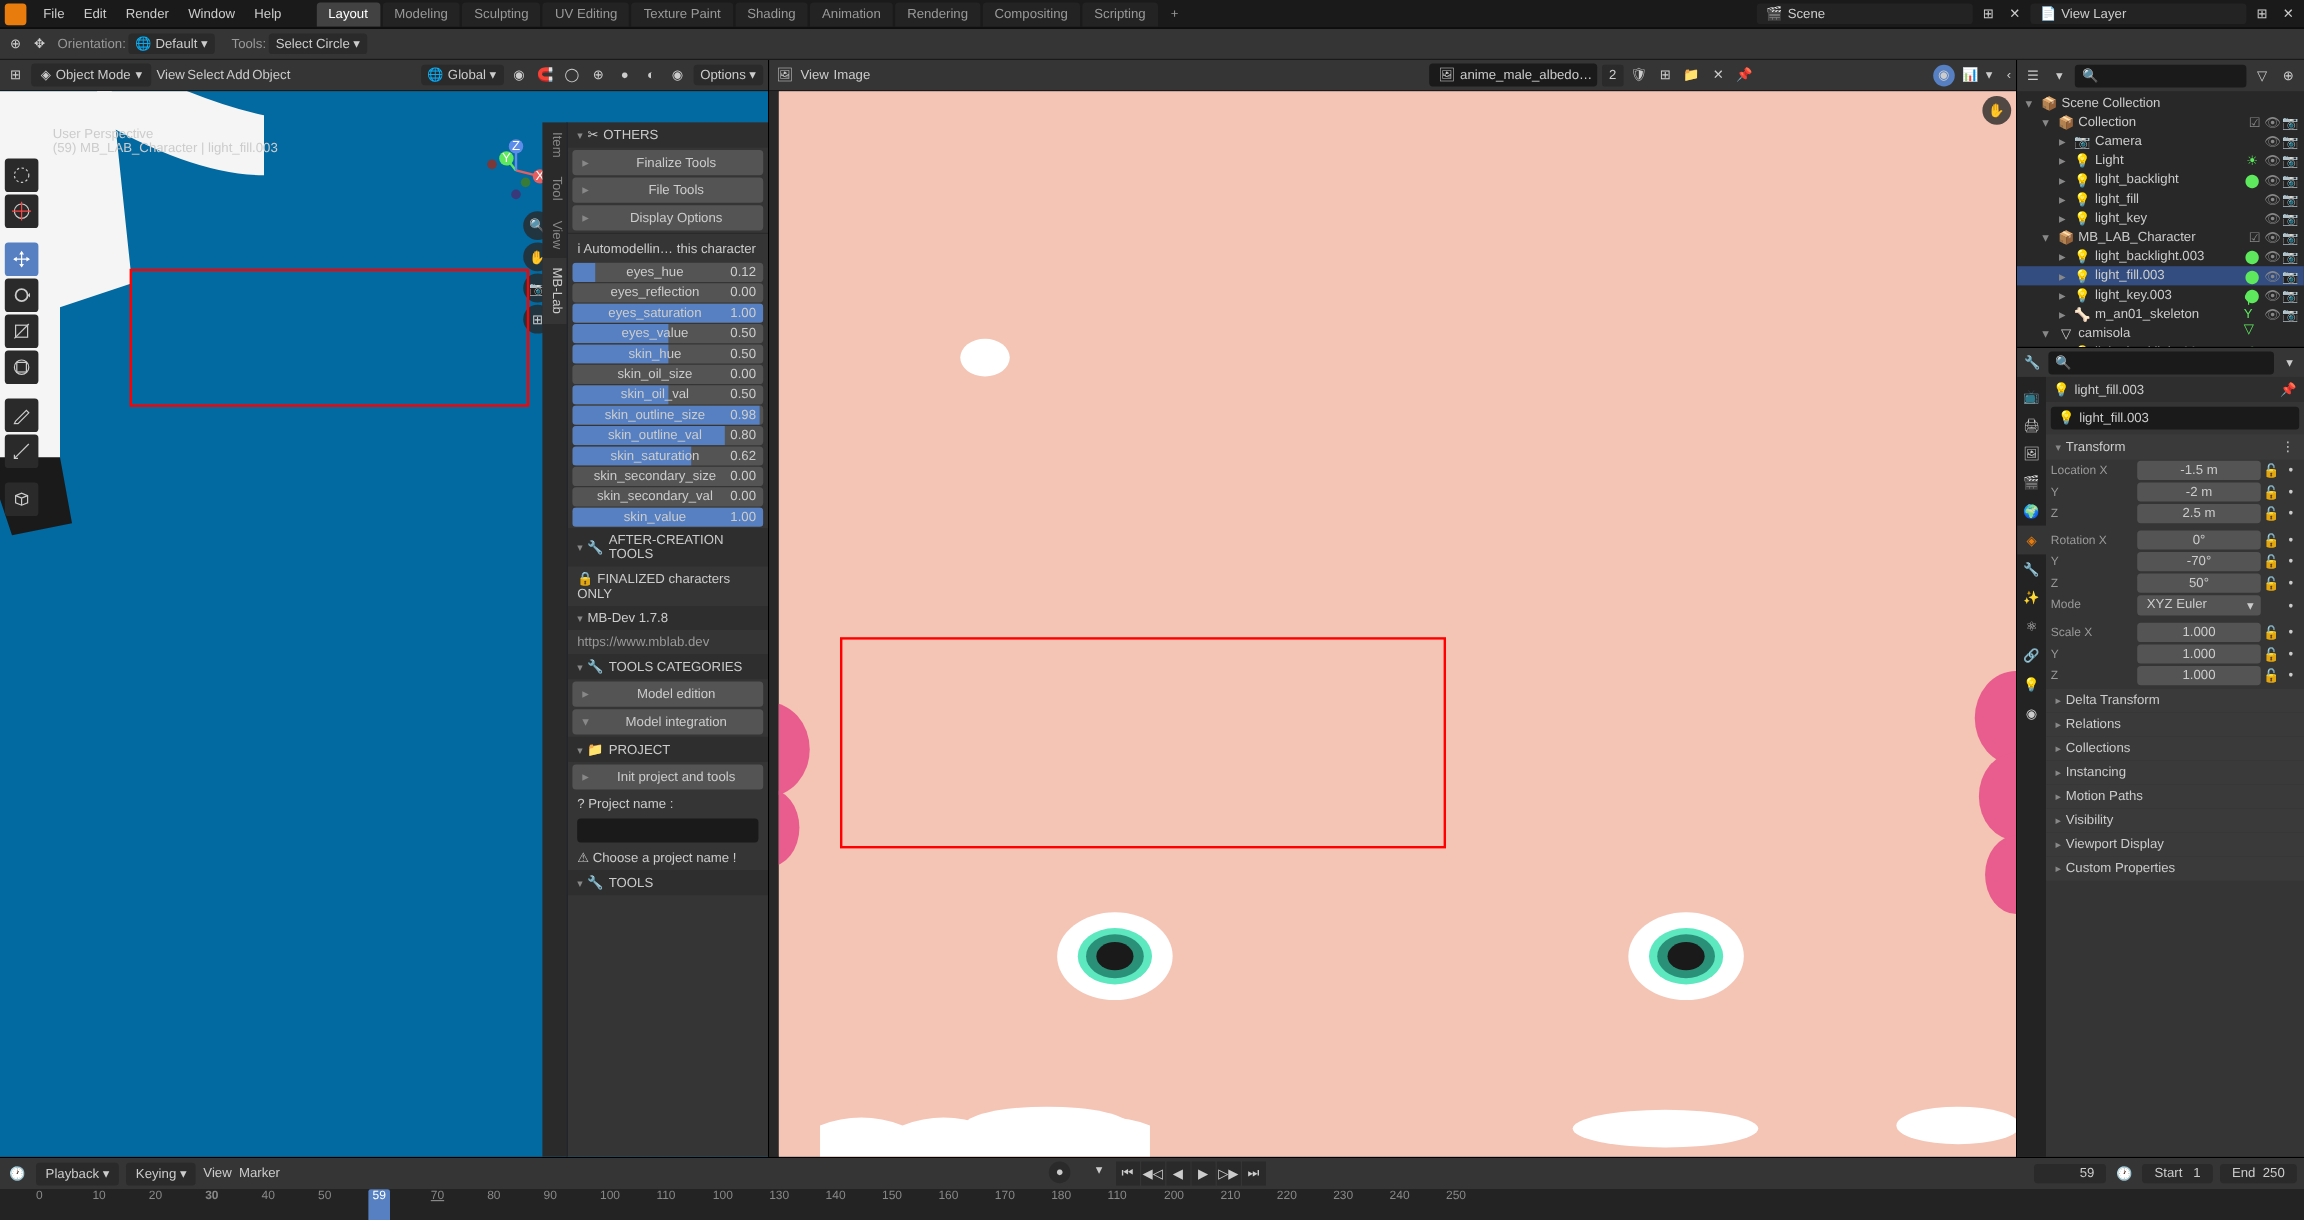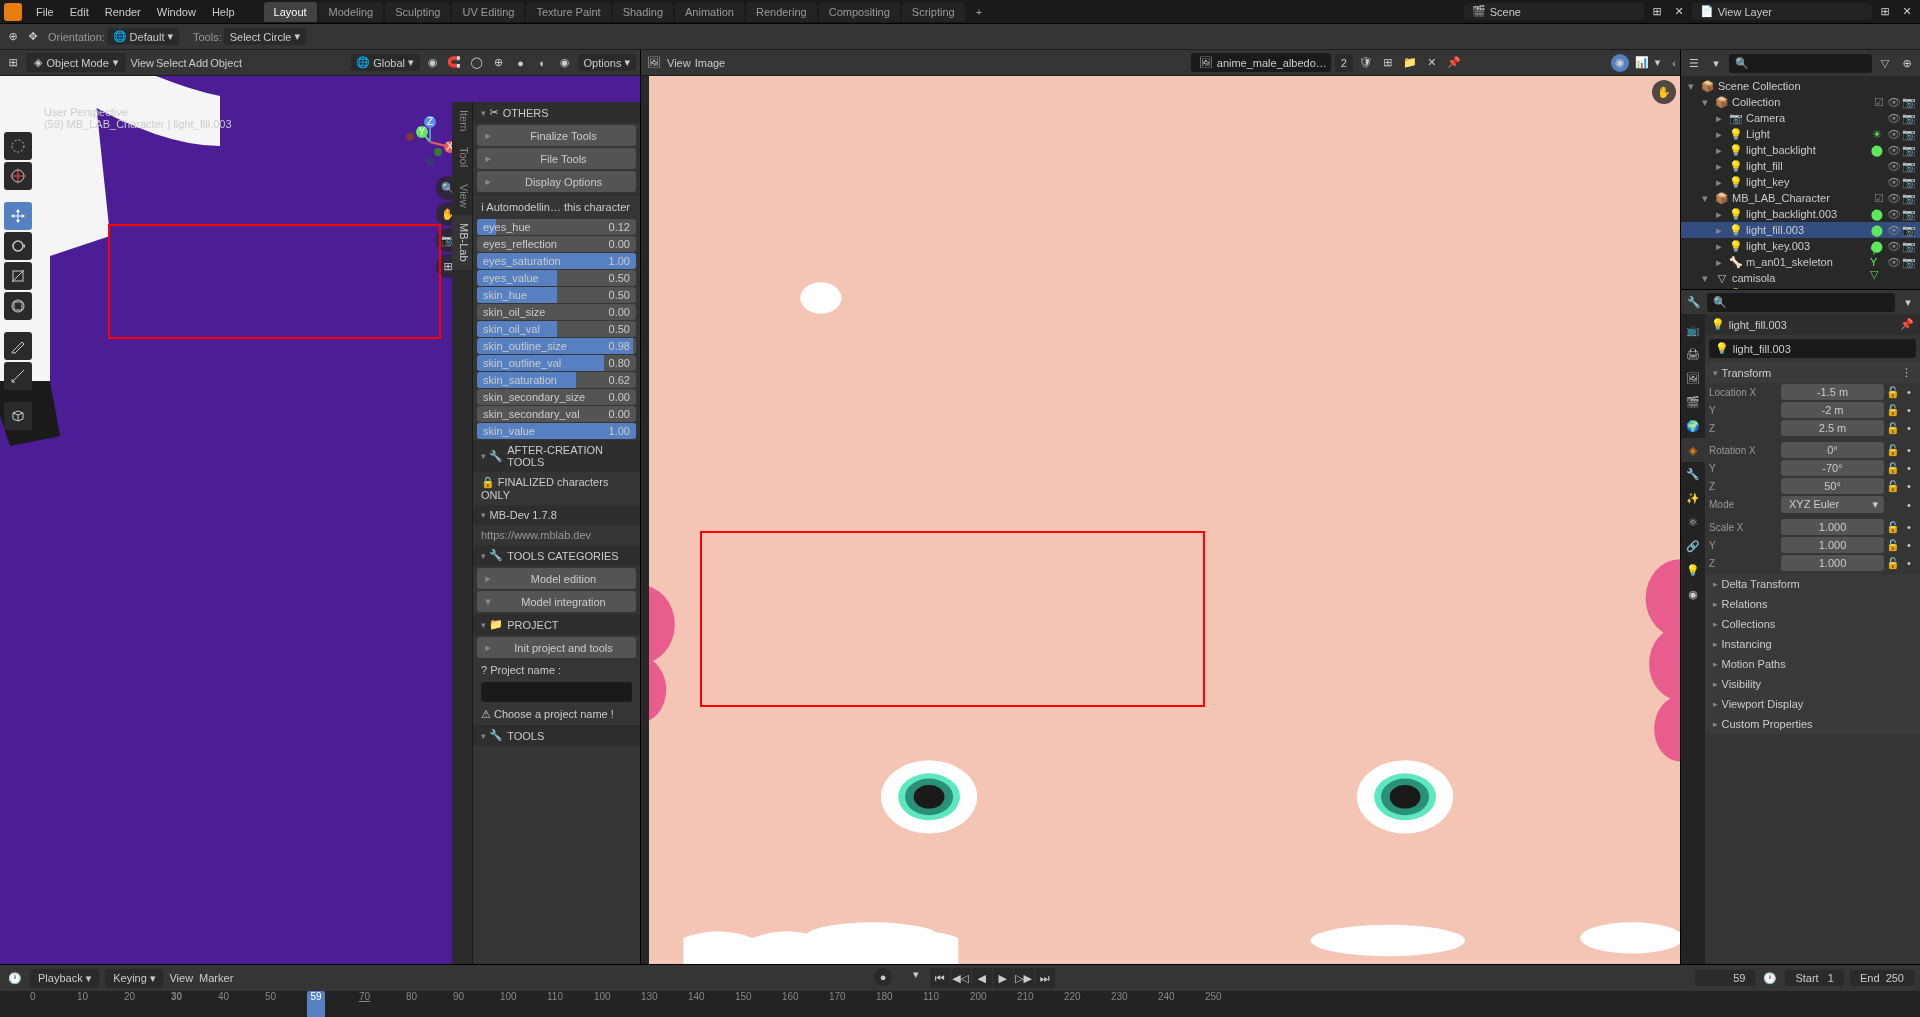--- a/index.html
+++ b/index.html
@@ -13,21 +13,21 @@
 .tab-add { padding: 4px 10px; cursor: pointer; color: #999; }
 .topbar-right { margin-left: auto; display: flex; gap: 4px; align-items: center; }
 .scene-box { background: #232323; padding: 2px 8px; border-radius: 3px; display: flex; align-items: center; gap: 4px; width: 180px; }
 .icon-btn { width: 18px; height: 18px; display: flex; align-items: center; justify-content: center; cursor: pointer; border-radius: 2px; }
 
 .main { display: flex; height: 914px; }
 .viewport-area { width: 640px; display: flex; flex-direction: column; position: relative; }
 .toolbar2 { height: 26px; background: #353535; display: flex; align-items: center; padding: 0 4px; gap: 2px; border-bottom: 1px solid #1a1a1a; }
 .tb-item { padding: 2px 6px; background: #2a2a2a; border-radius: 3px; display: flex; align-items: center; gap: 3px; }
 .tb-icon { width: 18px; height: 18px; display: flex; align-items: center; justify-content: center; cursor: pointer; }
-.viewport { flex: 1; background: #4c1d95; position: relative; overflow: hidden; }
+.viewport { flex: 1; background: #0369a1; position: relative; overflow: hidden; }
 .viewport-header { height: 26px; background: #353535; display: flex; align-items: center; padding: 0 4px; gap: 4px; border-bottom: 1px solid #1a1a1a; }
 .mode-sel { background: #2a2a2a; padding: 3px 8px; border-radius: 3px; display: flex; align-items: center; gap: 4px; }
 
 .left-tools { position: absolute; left: 4px; top: 56px; display: flex; flex-direction: column; gap: 2px; z-index: 10; }
 .tool-btn { width: 28px; height: 28px; background: #2a2a2a; border-radius: 3px; display: flex; align-items: center; justify-content: center; cursor: pointer; }
 .tool-btn.active { background: #5680c2; }
 .tool-btn svg { width: 16px; height: 16px; }
 
 .gizmo { position: absolute; right: 180px; top: 36px; width: 60px; height: 60px; z-index: 5; }
 .view-info { position: absolute; left: 44px; top: 30px; z-index: 5; font-size: 11px; color: #ccc; }
@@ -40,21 +40,21 @@
 .side-panel { position: absolute; right: 0; top: 26px; width: 168px; bottom: 0; background: #353535; border-left: 1px solid #1a1a1a; overflow-y: auto; }
 .panel-sec { border-bottom: 1px solid #2a2a2a; }
 .panel-hdr { padding: 4px 8px; background: #2e2e2e; display: flex; align-items: center; gap: 4px; cursor: pointer; }
 .panel-hdr::before { content: "▾"; font-size: 9px; color: #888; }
 .panel-btn { margin: 2px 4px; padding: 4px; background: #545454; border-radius: 3px; text-align: center; cursor: pointer; display: flex; align-items: center; }
 .panel-btn .arrow { width: 14px; text-align: center; color: #888; }
 .panel-btn .label { flex: 1; text-align: center; }
 .panel-text { padding: 4px 8px; color: #999; }
 .slider-row { display: flex; margin: 1px 4px; background: #545454; border-radius: 3px; overflow: hidden; height: 16px; position: relative; align-items: center; }
 .slider-fill { position: absolute; left: 0; top: 0; bottom: 0; background: #5680c2; }
-.slider-label { position: relative; padding-left: 6px; z-index: 1; flex: 1; }
+.slider-label { position: relative; padding-left: 6px; z-index: 1; flex: 1; text-align: center; }
 .slider-val { position: relative; padding-right: 6px; z-index: 1; }
 
 .vtabs { position: absolute; right: 168px; top: 26px; bottom: 0; width: 20px; background: #2a2a2a; display: flex; flex-direction: column; z-index: 9; }
 .vtab { writing-mode: vertical-rl; padding: 8px 2px; cursor: pointer; color: #888; text-align: center; }
 .vtab.active { background: #353535; color: #ccc; }
 
 .image-editor { flex: 1; display: flex; flex-direction: column; border-left: 1px solid #000; }
 .img-header { height: 26px; background: #353535; display: flex; align-items: center; padding: 0 4px; gap: 4px; border-bottom: 1px solid #1a1a1a; }
 .img-name { background: #1a1a1a; padding: 3px 8px; border-radius: 3px; display: flex; align-items: center; gap: 4px; width: 140px; }
 .img-canvas { flex: 1; background: #282828; position: relative; overflow: hidden; }

